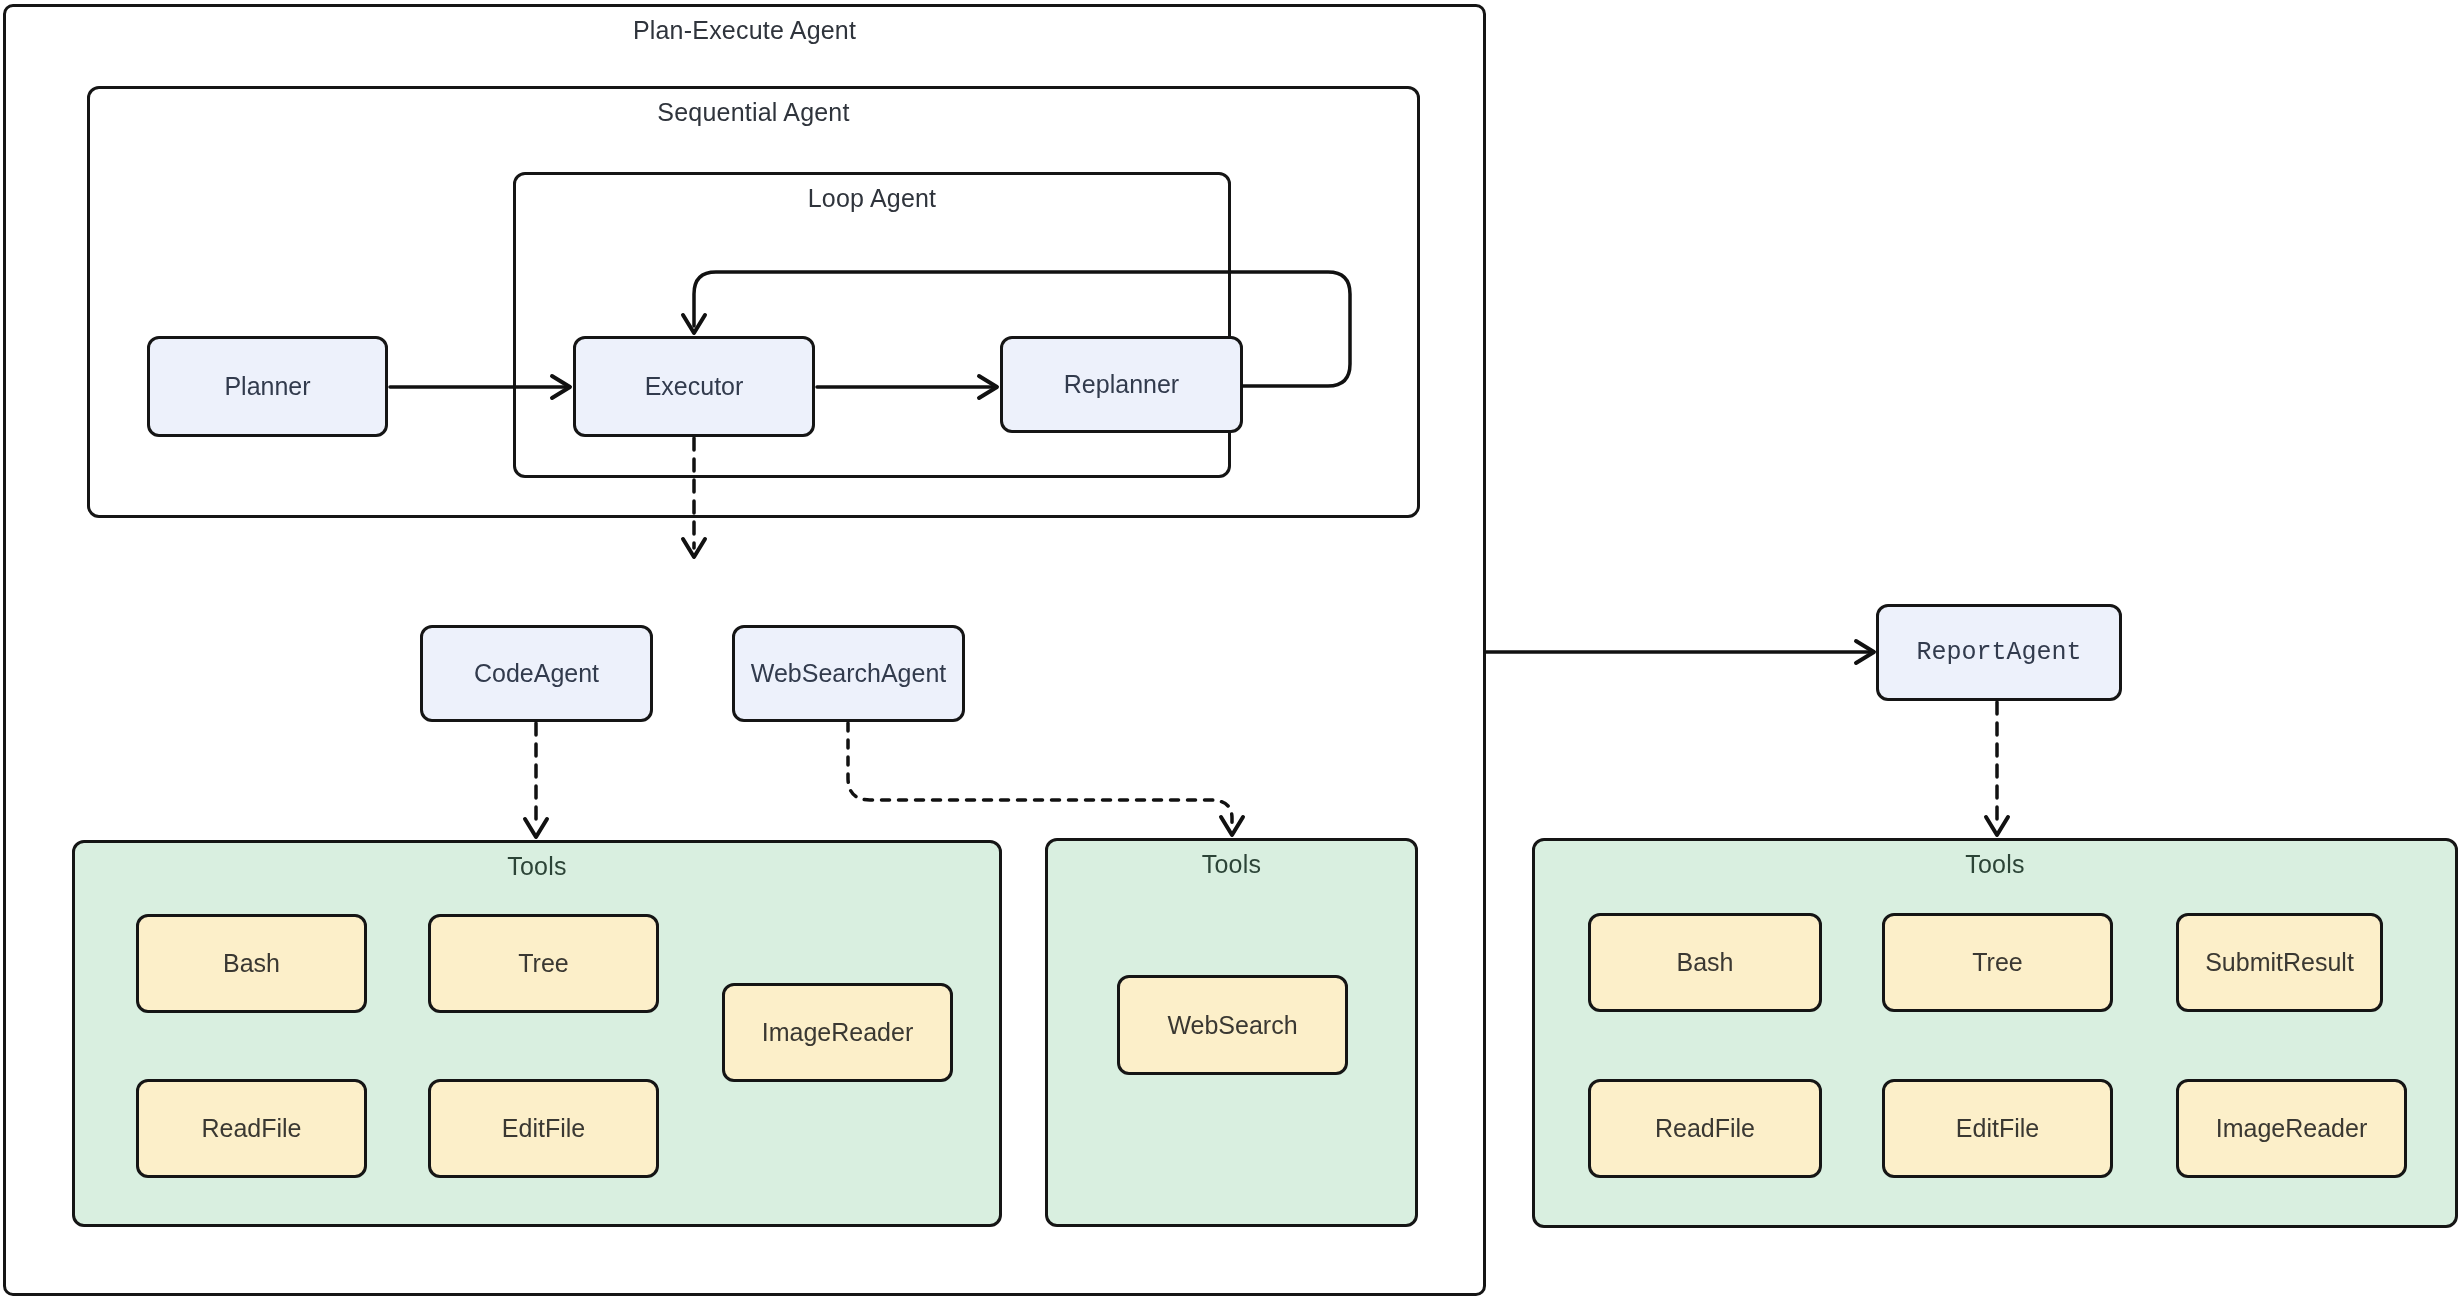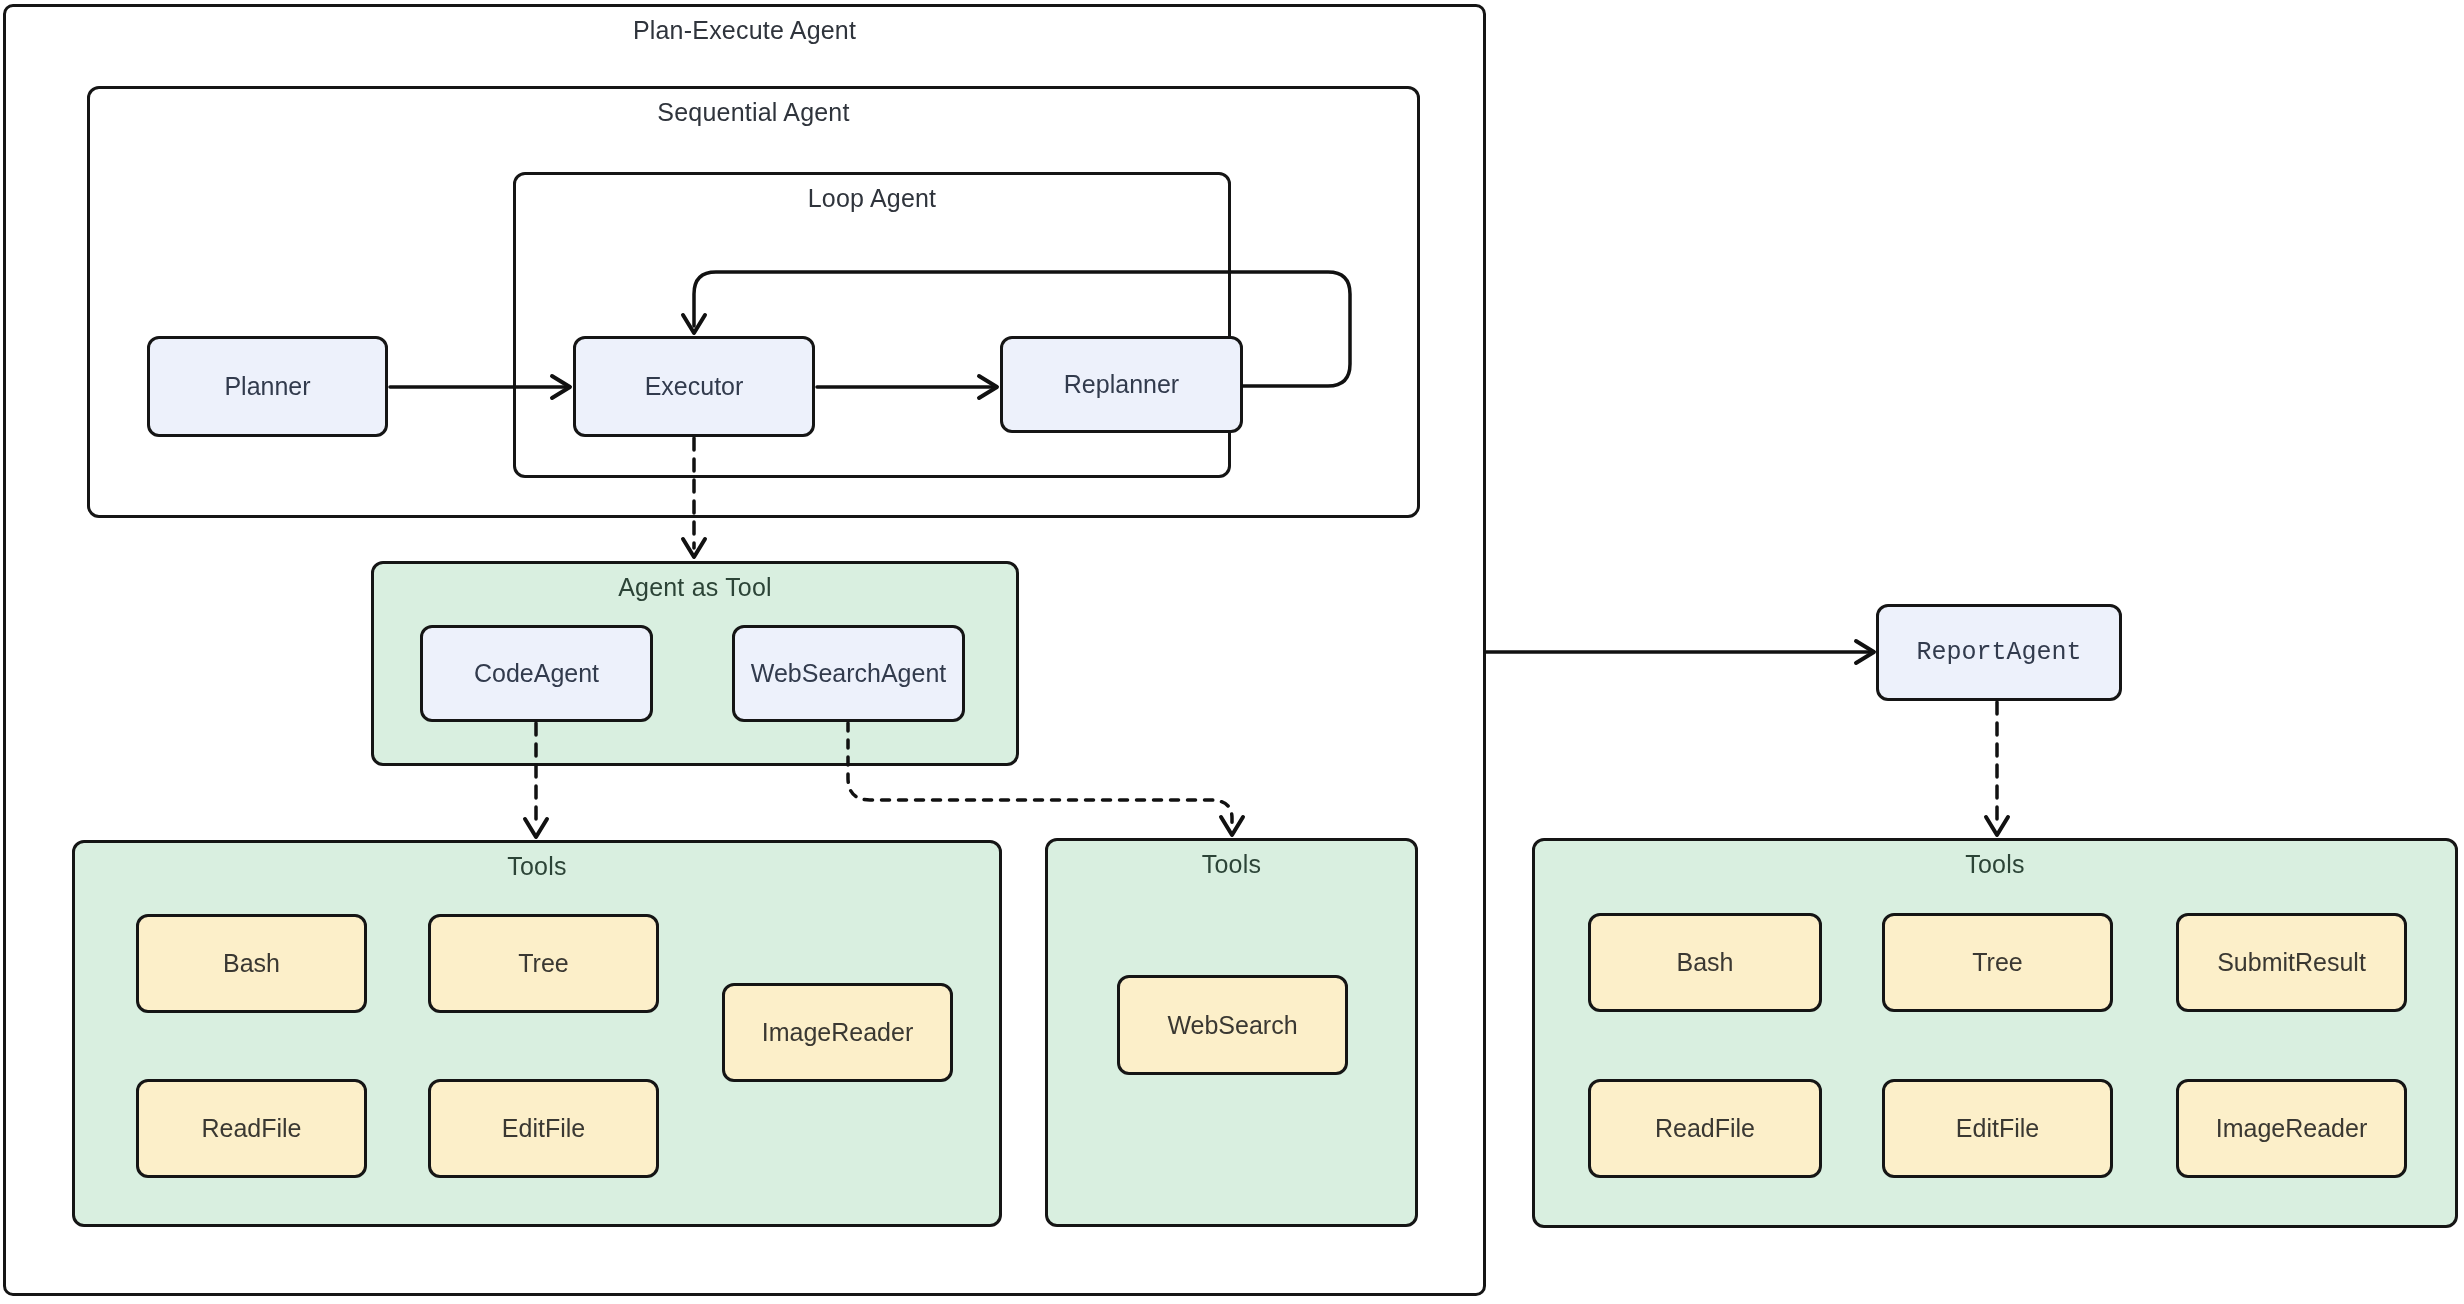--- a/index.html
+++ b/index.html
@@ -71,23 +71,20 @@
   </div>
 
   <div class="grp" style="left:87px; top:86px; width:1333px; height:432px;">
     <div class="grp-title">Sequential Agent</div>
   </div>
 
   <div class="grp" style="left:513px; top:172px; width:718px; height:306px;">
     <div class="grp-title">Loop Agent</div>
   </div>
 
-  <div class="grp grp-green" style="left:371px; top:561px; width:648px; height:205px;">
-    <div class="grp-title grp-title-green">Agent as Tool</div>
-  </div>
 
   <div class="grp grp-green" style="left:72px; top:840px; width:930px; height:387px;">
     <div class="grp-title grp-title-green">Tools</div>
   </div>
 
   <div class="grp grp-green" style="left:1045px; top:838px; width:373px; height:389px;">
     <div class="grp-title grp-title-green">Tools</div>
   </div>
 
   <div class="grp grp-green" style="left:1532px; top:838px; width:926px; height:390px;">
@@ -109,21 +106,21 @@
   <div class="node node-tan" style="left:136px; top:914px; width:231px; height:99px;">Bash</div>
   <div class="node node-tan" style="left:428px; top:914px; width:231px; height:99px;">Tree</div>
   <div class="node node-tan" style="left:722px; top:983px; width:231px; height:99px;">ImageReader</div>
   <div class="node node-tan" style="left:136px; top:1079px; width:231px; height:99px;">ReadFile</div>
   <div class="node node-tan" style="left:428px; top:1079px; width:231px; height:99px;">EditFile</div>
 
   <div class="node node-tan" style="left:1117px; top:975px; width:231px; height:100px;">WebSearch</div>
 
   <div class="node node-tan" style="left:1588px; top:913px; width:234px; height:99px;">Bash</div>
   <div class="node node-tan" style="left:1882px; top:913px; width:231px; height:99px;">Tree</div>
-  <div class="node node-tan" style="left:2176px; top:913px; width:231px; height:99px;">SubmitResult</div>
+  <div class="node node-tan" style="left:2176px; top:913px; width:207px; height:99px;">SubmitResult</div>
   <div class="node node-tan" style="left:1588px; top:1079px; width:234px; height:99px;">ReadFile</div>
   <div class="node node-tan" style="left:1882px; top:1079px; width:231px; height:99px;">EditFile</div>
   <div class="node node-tan" style="left:2176px; top:1079px; width:231px; height:99px;">ImageReader</div>
 
   <svg id="edges" viewBox="0 0 2464 1304" xmlns="http://www.w3.org/2000/svg">
 
     <line x1="390" y1="387" x2="566" y2="387"></line>
     <path class="head" d="M 552 376 L 570 387 L 552 398"></path>
 
     <line x1="817" y1="387" x2="993" y2="387"></line>

